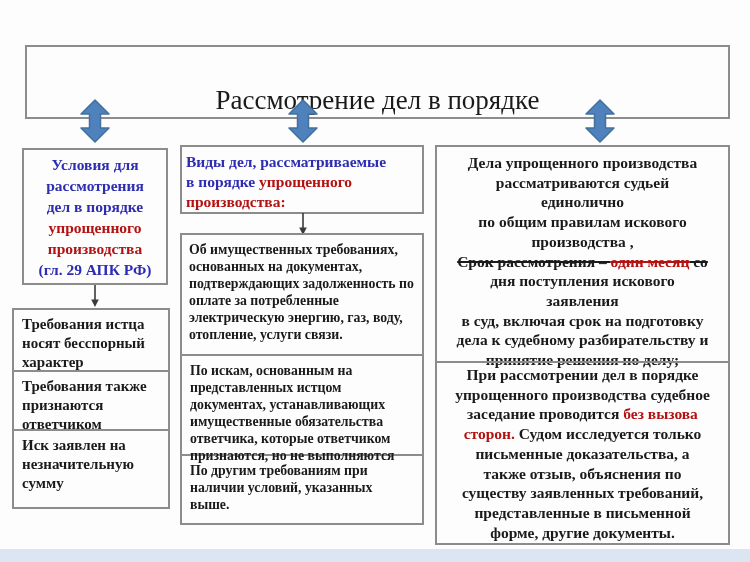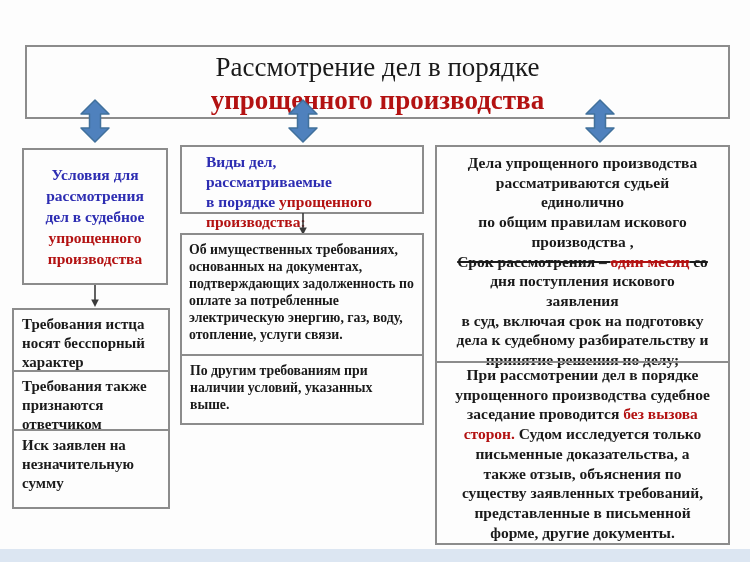--- a/index.html
+++ b/index.html
@@ -62,21 +62,21 @@
     font-size:15px;font-weight:700;line-height:19px;
     padding:5px 6px 14px 8px;text-align:left;
   }
   .left-stack .c1{height:60px;}
   .left-stack .c2{height:59px;}
   .left-stack .c3{height:78px;}
 
   .mid-header{
     left:180px;top:145px;width:244px;height:69px;
     font-size:15.5px;font-weight:700;line-height:20px;
-    padding:5px 24px;text-align:left;
+    padding:5px 4px;text-align:left;
   }
   .mid-stack{left:180px;top:233px;width:244px;}
   .mid-stack .cell{
     font-size:13.8px;font-weight:700;line-height:17px;
     padding:6px 8px;text-align:left;
   }
   .mid-stack .c1{height:119px;padding-left:7px;}
   .mid-stack .c2{height:100px;}
   .mid-stack .c3{height:69px;}
 
@@ -102,35 +102,34 @@
     background:var(--footer-strip);
   }
 </style>
 </head>
 <body>
 
 <div class="page">
 
   <div class="box title-box">
     <div class="title-line1">Рассмотрение дел в порядке</div>
-    <div class="title-line2">упрощенного производства</div>
   </div>
 
   <svg class="big-arrow a1" viewBox="0 0 30 44">
     <path d="M15 1 L29 15 L20.5 15 L20.5 29 L29 29 L15 43 L1 29 L9.5 29 L9.5 15 L1 15 Z" fill="var(--arrow-fill)" stroke="var(--arrow-stroke)" stroke-width="1.5" stroke-linejoin="round"></path>
   </svg>
   <svg class="big-arrow a2" viewBox="0 0 30 44">
     <path d="M15 1 L29 15 L20.5 15 L20.5 29 L29 29 L15 43 L1 29 L9.5 29 L9.5 15 L1 15 Z" fill="var(--arrow-fill)" stroke="var(--arrow-stroke)" stroke-width="1.5" stroke-linejoin="round"></path>
   </svg>
   <svg class="big-arrow a3" viewBox="0 0 30 44">
     <path d="M15 1 L29 15 L20.5 15 L20.5 29 L29 29 L15 43 L1 29 L9.5 29 L9.5 15 L1 15 Z" fill="var(--arrow-fill)" stroke="var(--arrow-stroke)" stroke-width="1.5" stroke-linejoin="round"></path>
   </svg>
 
   <div class="box left-header">
-    <div><span class="seg-blue">Условия для</span><br><span class="seg-blue">рассмотрения</span><br><span class="seg-blue">дел в судебное</span><br><span class="seg-red">упрощенного</span><br><span class="seg-red">производства</span><br></div>
+    <div><span class="seg-blue">Условия для</span><br><span class="seg-blue">рассмотрения</span><br><span class="seg-blue">дел в порядке</span><br><span class="seg-red">упрощенного</span><br><span class="seg-red">производства</span><br><span class="seg-blue">(гл. 29 АПК РФ)</span></div>
   </div>
 
   <svg class="small-arrow s1" viewBox="0 0 12 24">
     <line x1="6" y1="1" x2="6" y2="17" stroke="#3a3a3a" stroke-width="1.6"></line>
     <path d="M6 23 L2.2 15.5 L9.8 15.5 Z" fill="#3a3a3a"></path>
   </svg>
 
   <div class="stack left-stack">
     <div class="cell c1">Требования истца носят бесспорный характер</div>
     <div class="cell c2">Требования также признаются ответчиком</div>
@@ -141,20 +140,21 @@
     <div><span class="seg-blue">Виды дел, рассматриваемые</span><br><span class="seg-blue">в порядке </span><span class="seg-red">упрощенного</span><br><span class="seg-red">производства:</span></div>
   </div>
 
   <svg class="small-arrow s2" viewBox="0 0 12 24">
     <line x1="6" y1="1" x2="6" y2="17" stroke="#3a3a3a" stroke-width="1.6"></line>
     <path d="M6 23 L2.2 15.5 L9.8 15.5 Z" fill="#3a3a3a"></path>
   </svg>
 
   <div class="stack mid-stack">
     <div class="cell c1">Об имущественных требованиях, основанных на документах, подтверждающих задолженность по оплате за потребленные электрическую энергию, газ, воду, отопление, услуги связи.</div>
+    <div class="cell c2">По искам, основанным на представленных истцом документах, устанавливающих имущественные обязательства ответчика, которые ответчиком признаются, но не выполняются</div>
     <div class="cell c3">По другим требованиям при наличии условий, указанных выше.</div>
   </div>
 
   <div class="box right-box1">
     <div><span class="seg-black">Дела упрощенного производства</span><br><span class="seg-black">рассматриваются судьей</span><br><span class="seg-black">единолично</span><br><span class="seg-black">по общим правилам искового</span><br><span class="seg-black">производства ,</span><br><span class="seg-strike-black">Срок рассмотрения – </span><span class="seg-strike-red">один месяц</span><span class="seg-strike-black"> со</span><br><span class="seg-black">дня поступления искового</span><br><span class="seg-black">заявления</span><br><span class="seg-black">в суд, включая срок на подготовку</span><br><span class="seg-black">дела к судебному разбирательству и</span><br><span class="seg-black">принятие решения по делу;</span></div>
   </div>
   <div class="box right-box2">
     <div><span class="seg-black">При рассмотрении дел в порядке</span><br><span class="seg-black">упрощенного производства судебное</span><br><span class="seg-black">заседание проводится </span><span class="seg-red">без вызова</span><br><span class="seg-red">сторон.</span><span class="seg-black"> Судом исследуется только</span><br><span class="seg-black">письменные доказательства, а</span><br><span class="seg-black">также отзыв, объяснения по</span><br><span class="seg-black">существу заявленных требований,</span><br><span class="seg-black">представленные в письменной</span><br><span class="seg-black">форме, другие документы.</span></div>
   </div>
 

